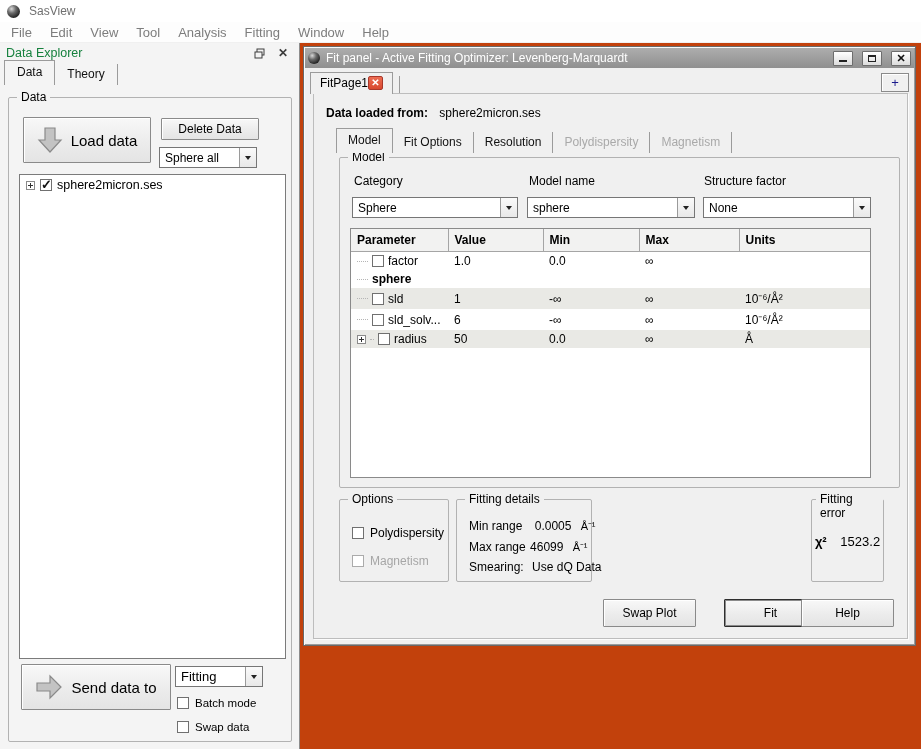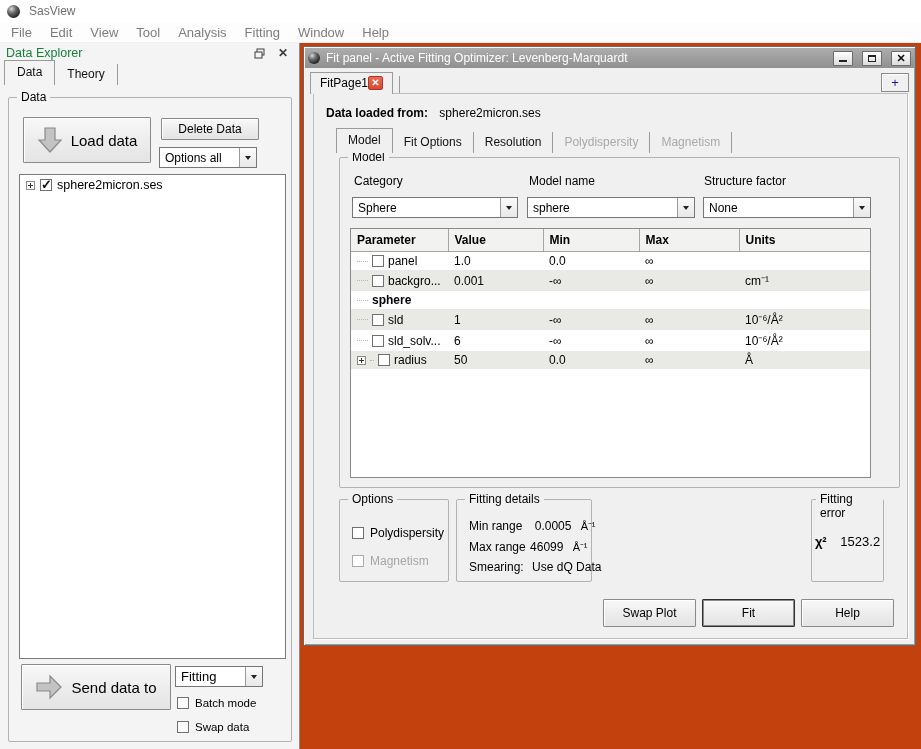--- a/index.html
+++ b/index.html
@@ -169,21 +169,21 @@
           <path d="M8 2 h10 v12 h6 L13 26 L2 14 h6 z" fill="#c3c3c3" stroke="#8a8a8a" stroke-width="1.2"></path>
         </svg>
         <span>Load data</span>
       </div>
 
       <div class="btn" style="position:absolute; left:152px; top:20px; width:98px; height:22px;">
         <span>Delete Data</span>
       </div>
 
       <div class="combo" style="position:absolute; left:150px; top:49px; width:98px; height:21px;">
-        <span class="combo-val">Options all</span>
+        <span class="combo-val">Sphere all</span>
         <span class="combo-btn">
             <span class="arrow-down"></span>
           </span>
       </div>
 
       <div class="treeview" style="left:10px; top:76px; width:267px; height:485px;">
         <div class="tree-item">
           <span class="expander"></span>
           <span class="checkbox checked"></span>
           <span>sphere2micron.ses</span>
@@ -295,40 +295,27 @@
               <th>Value</th>
               <th>Min</th>
               <th>Max</th>
               <th>Units</th>
             </tr>
             <tr>
               <td>
                     <span class="pcell">
                       <span class="branch"></span>
                       <span class="checkbox"></span>
-                      <span>panel</span>
+                      <span>factor</span>
                     </span>
                   </td>
               <td>1.0</td>
               <td>0.0</td>
               <td>∞</td>
               <td></td>
-            </tr>
-            <tr class="alt">
-              <td>
-                    <span class="pcell">
-                      <span class="branch"></span>
-                      <span class="checkbox"></span>
-                      <span>backgro...</span>
-                    </span>
-                  </td>
-              <td>0.001</td>
-              <td>-∞</td>
-              <td>∞</td>
-              <td>cm⁻¹</td>
             </tr>
             <tr>
               <td>
                     <span class="pcell">
                       <span class="branch"></span>
                       <span class="pname-group">sphere</span>
                     </span>
                   </td>
               <td></td>
                   <td></td>
@@ -414,21 +401,21 @@
         <span class="gb-label gb-label-fit" style="left:4px;">Fitting error</span>
         <div class="chi-row">
           <span class="chi-sym">χ²</span>
           <span>1523.2</span>
         </div>
       </div>
 
       <div class="btn bottom-btn" style="left:299px;">
         <span>Swap Plot</span>
       </div>
-      <div class="btn bottom-btn btn-default" style="left:398px;text-align:right;">
+      <div class="btn bottom-btn btn-default" style="left:420px;text-align:right;">
         <span>Fit</span>
       </div>
       <div class="btn bottom-btn" style="left:497px;">
         <span>Help</span>
       </div>
 
     </div>
   </div>
 </div>
 

